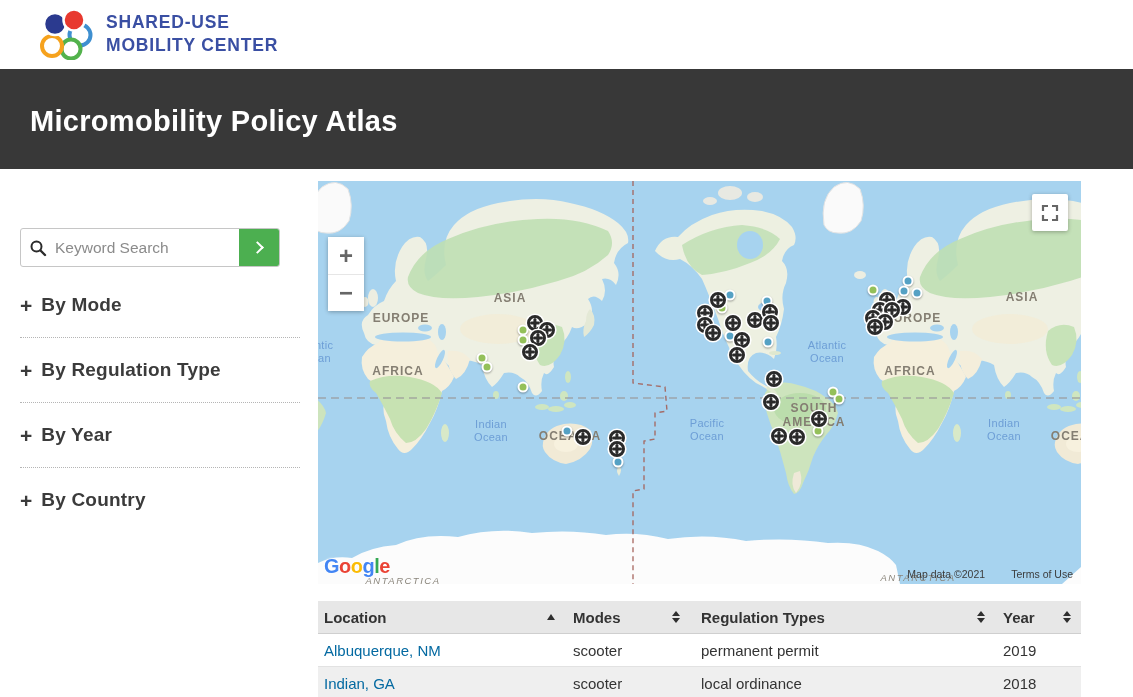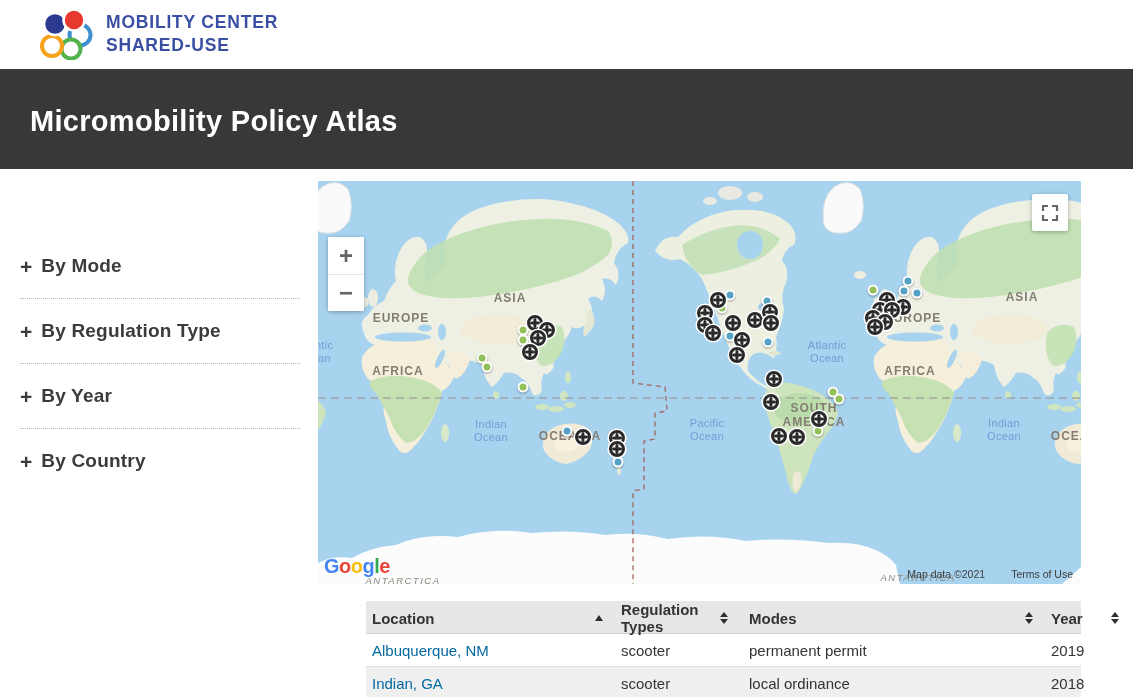--- a/index.html
+++ b/index.html
@@ -64,21 +64,21 @@
                     border:none; border-radius:2px; box-shadow:0 1px 4px rgba(0,0,0,.3);
                     cursor:pointer; z-index:5; display:flex; align-items:center; justify-content:center; }
   .g-logo { position:absolute; left:6px; bottom:6px; z-index:4; font-size:20px; font-weight:700;
             letter-spacing:-0.5px; text-shadow:0 0 2px #fff,0 0 3px #fff; cursor:pointer; }
   .map-attrib { position:absolute; right:8px; bottom:4px; z-index:4; display:flex; gap:26px;
                 font-size:10.5px; color:#3c3c3c; }
   .map-attrib .terms { cursor:pointer; }
 
   
   .data-table { position:absolute; left:318px; top:601px; width:763px; font-size:15px; color:#333; }
-  .thead, .trow { display:grid; grid-template-columns:247px 125px 305px 86px; align-items:center; height:33px;margin-left:48px; }
+  .thead, .trow { display:grid; grid-template-columns:247px 125px 305px 86px; align-items:center; height:33px; }
   .thead { background:#e7e7e7; font-weight:700; border-bottom:1px solid #cfcfcf; }
   .th { display:flex; align-items:center; justify-content:space-between; cursor:pointer; height:100%; }
   .th .hpad, .cell { padding-left:8px; }
   .th:nth-child(1) .hpad, .trow .cell:nth-child(1) { padding-left:6px; }
   .th:nth-child(3) .hpad, .trow .cell:nth-child(3) { padding-left:11px; }
   .th .sort { margin-right:10px; display:flex; flex-direction:column; gap:2.5px; align-items:center; }
   .tri-up { width:0; height:0; border-left:4.5px solid transparent; border-right:4.5px solid transparent;
             border-bottom:6px solid #2f2f2f; }
   .tri-up.sm { border-left-width:4px; border-right-width:4px; border-bottom-width:5px; }
   .tri-down.sm { width:0; height:0; border-left:4px solid transparent; border-right:4px solid transparent;
@@ -95,31 +95,43 @@
   <header class="site-header">
     <div class="logo-wrap">
       <svg width="58" height="52" viewBox="0 0 58 52">
         <circle cx="42" cy="27" r="10.5" fill="#fff" stroke="#3e8fd0" stroke-width="4"></circle>
         <circle cx="33" cy="41" r="9.5" fill="#fff" stroke="#52b24c" stroke-width="4"></circle>
         <circle cx="14" cy="38" r="10" fill="#fff" stroke="#f6a21d" stroke-width="4"></circle>
         <circle cx="17" cy="16" r="11" fill="#2b3a8f" stroke="#fff" stroke-width="2.5"></circle>
         <circle cx="36" cy="12" r="10.5" fill="#e8392f" stroke="#fff" stroke-width="2.5"></circle>
       </svg>
       <div class="brand-text">
+        <span>SHARED-USE</span>
         <span>MOBILITY CENTER</span>
-        <span>SHARED-USE</span>
       </div>
     </div>
   </header>
 
   <div class="banner">
     <h1>Micromobility Policy Atlas</h1>
   </div>
 
   <aside class="sidebar">
+    <div class="search-row">
+      <span class="mag">
+        <svg width="18" height="18" viewBox="0 0 18 18">
+          <circle cx="7.5" cy="7.5" r="5" fill="none" stroke="#2b2b2b" stroke-width="2"></circle>
+          <line x1="11.5" y1="11.5" x2="16" y2="16" stroke="#2b2b2b" stroke-width="2.4" stroke-linecap="round"></line>
+        </svg>
+      </span>
+      <input type="text" placeholder="Keyword Search" style="">
+      <button class="search-btn">
+        <span class="chev"></span>
+      </button>
+    </div>
     <div class="filter-list" id="filter-list">
         <div class="filter-item">
           <span class="plus">+</span>
           <span class="flabel">By Mode</span>
         </div>
         <div class="filter-item">
           <span class="plus">+</span>
           <span class="flabel">By Regulation Type</span>
         </div>
         <div class="filter-item">
@@ -292,28 +304,28 @@
 
   <section class="data-table">
     <div class="thead" id="table-head">
         <div class="th">
           <span class="hpad">Location</span>
           <span class="sort">
             <span class="tri-up"></span>
           </span>
         </div>
         <div class="th">
-          <span class="hpad">Regulation Types</span>
+          <span class="hpad">Modes</span>
           <span class="sort">
             <span class="tri-up sm"></span>
             <span class="tri-down sm"></span>
           </span>
         </div>
         <div class="th">
-          <span class="hpad">Modes</span>
+          <span class="hpad">Regulation Types</span>
           <span class="sort">
             <span class="tri-up sm"></span>
             <span class="tri-down sm"></span>
           </span>
         </div>
         <div class="th">
           <span class="hpad">Year</span>
           <span class="sort">
             <span class="tri-up sm"></span>
             <span class="tri-down sm"></span>

